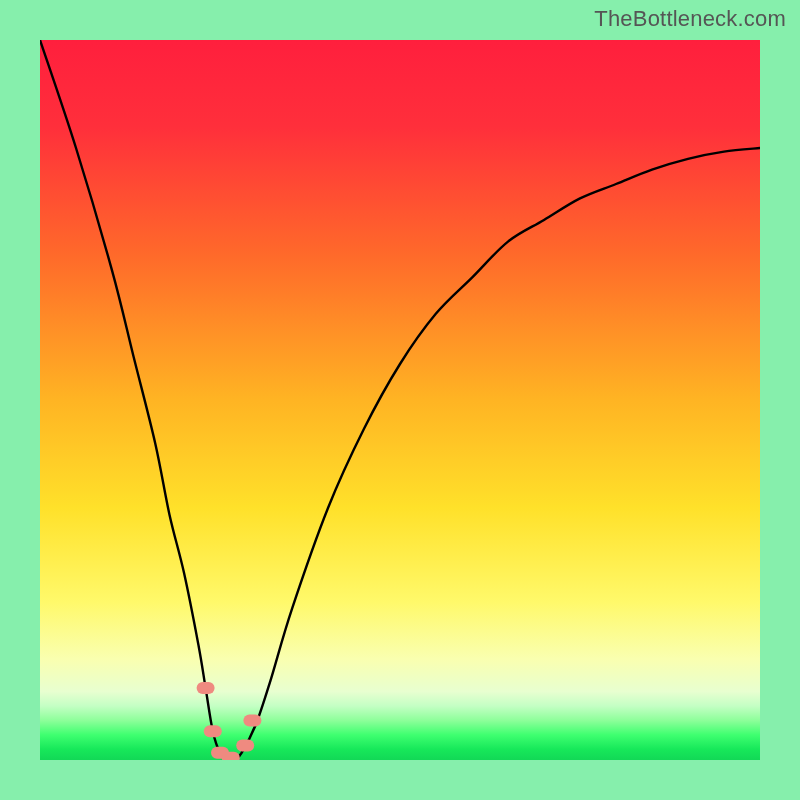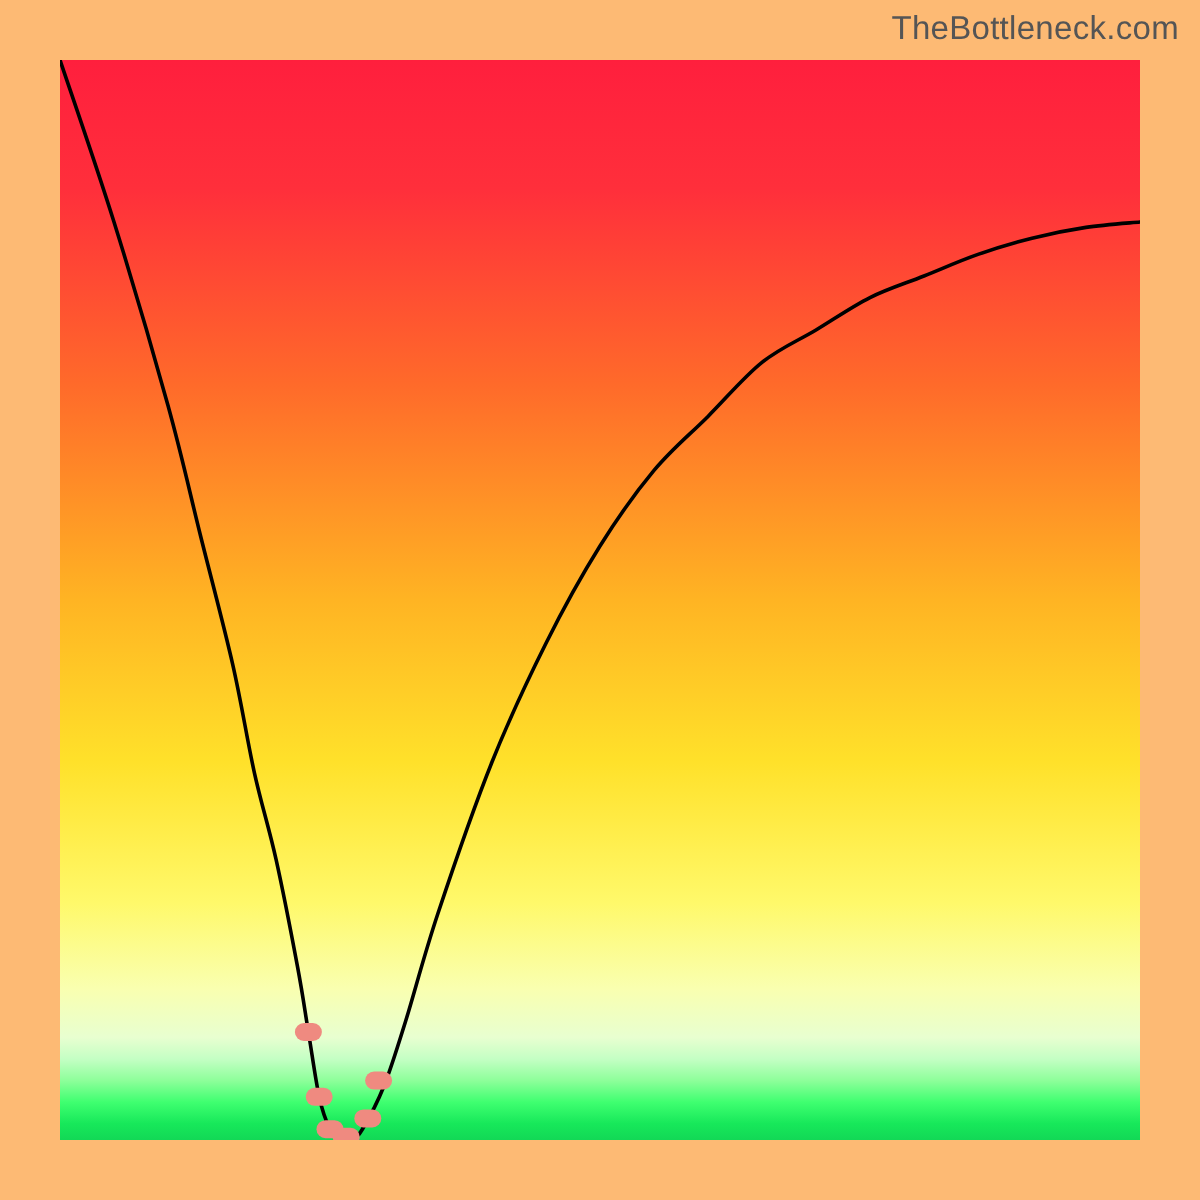--- a/index.html
+++ b/index.html
@@ -9,21 +9,21 @@
     height: 800px;
     background: #000;
     overflow: hidden;
   }
   .frame {
     position: absolute;
     left: 0;
     top: 0;
     width: 800px;
     height: 800px;
-    background: #fdba74;
+    background: #86efac;
   }
   .plot {
     position: absolute;
     left: 40px;
     top: 40px;
     width: 720px;
     height: 720px;
     overflow: hidden;
   }
   .gradient {

